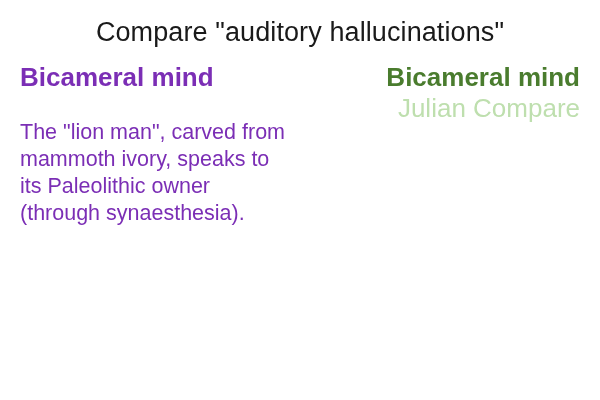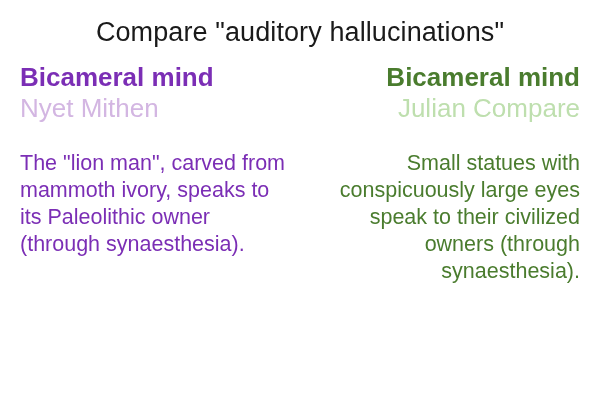--- a/index.html
+++ b/index.html
@@ -75,24 +75,22 @@
 <body>
 
 <div class="page">
 
   <div class="page-title">Compare "auditory hallucinations"</div>
 
   <div class="columns">
 
     <div class="col col-left">
       <div class="card-title purple-dark">Bicameral mind</div>
-      <div class="card-subtitle purple-light">Nyet Mithen</div>
       <div class="card-body purple-dark">The "lion man", carved from mammoth ivory, speaks to its Paleolithic owner (through synaesthesia).</div>
     </div>
 
     <div class="col col-right">
       <div class="card-title green-dark">Bicameral mind</div>
       <div class="card-subtitle green-light">Julian Compare</div>
-      <div class="card-body green-dark">Small statues with conspicuously large eyes speak to their civilized owners (through synaesthesia).</div>
     </div>
 
   </div>
 </div>
 
 </body></html>

